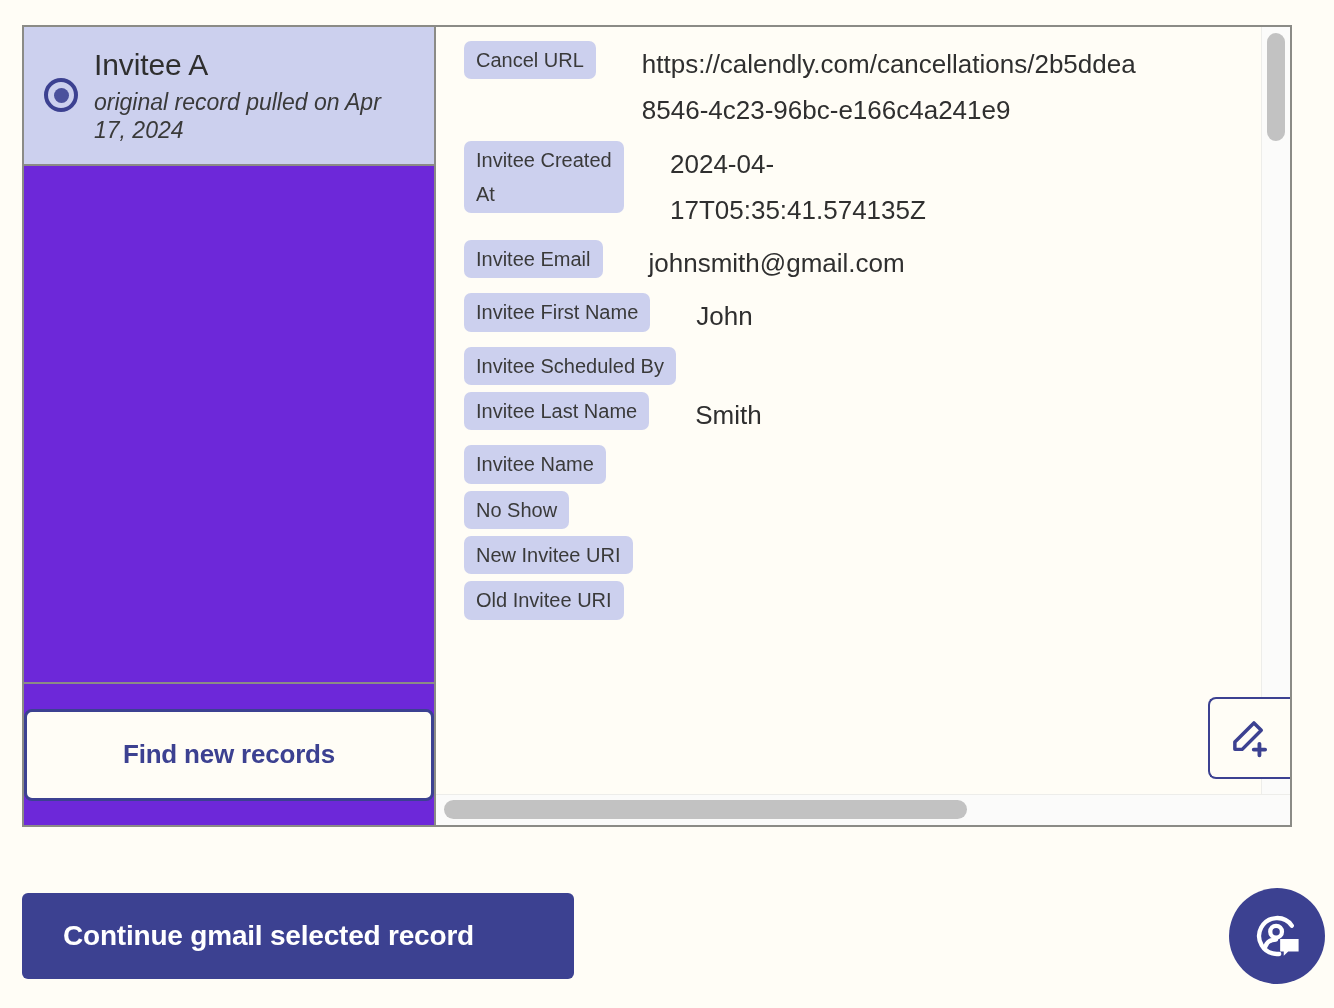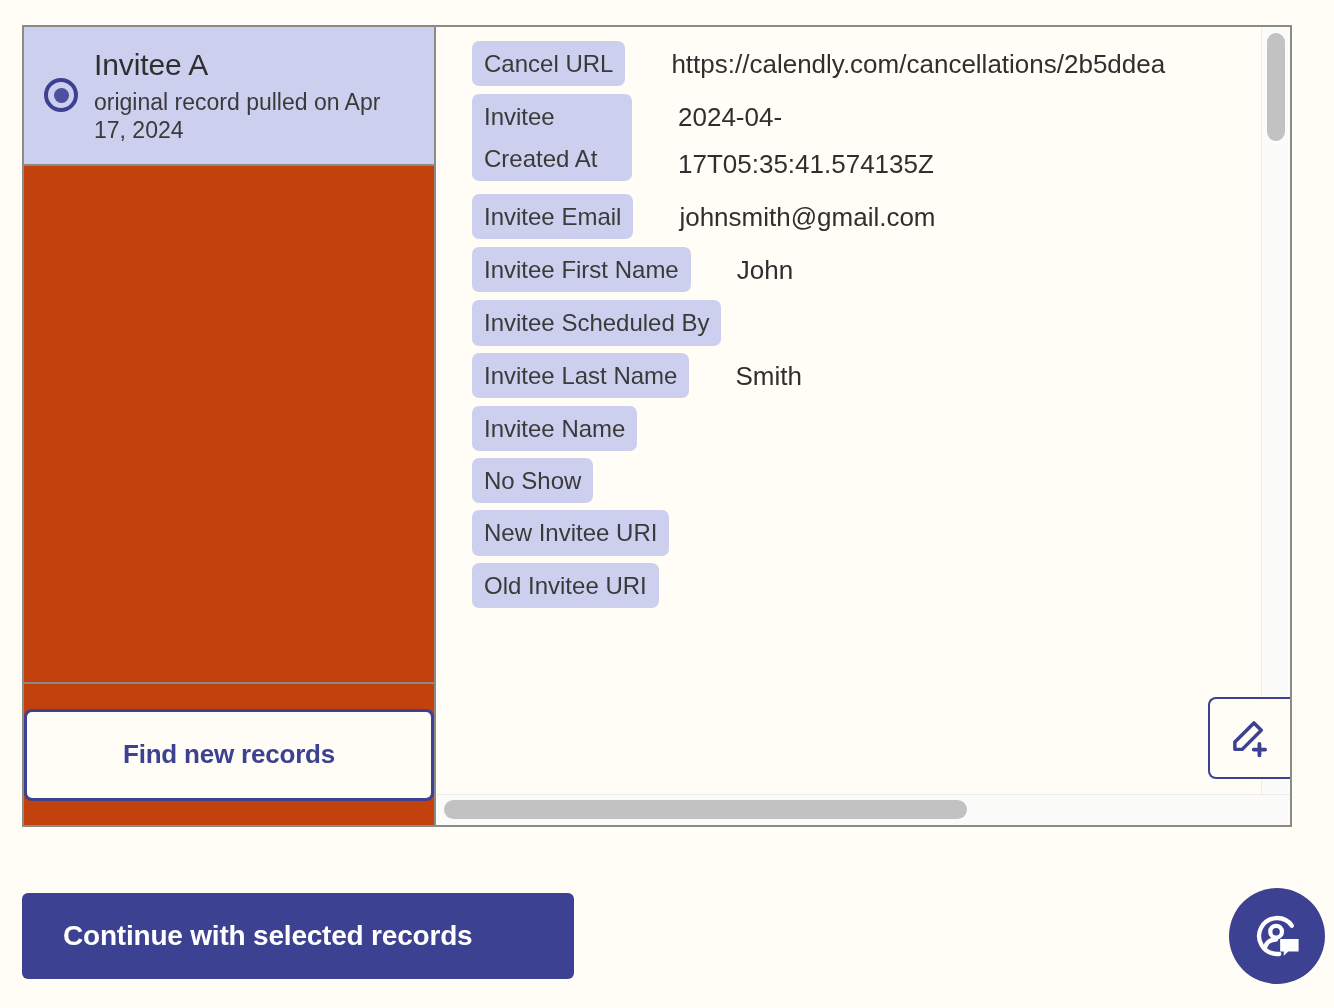--- a/index.html
+++ b/index.html
@@ -32,21 +32,21 @@
   }
 
   
   #record-list-column {
     width: 412px;
     min-width: 412px;
     box-sizing: border-box;
     border-right: 2px solid #8b8b86;
     display: flex;
     flex-direction: column;
-    background: #c2410c;
+    background: #6d28d9;
   }
   #record-list {
     flex: 1 1 auto;
     overflow: hidden;
     border-bottom: 2px solid #8b8b86;
   }
   .record-option {
     display: flex;
     align-items: center;
     gap: 16px;
@@ -78,20 +78,21 @@
   .record-title {
     font-size: 30px;
     color: #2f2f2f;
     margin-bottom: 4px;
     letter-spacing: -0.1px;
   }
   .record-sub {
     font-size: 23px;
     color: #3a3a3a;
     max-width: 322px;
+    font-style: italic;
   }
 
   #find-records-area {
     height: 141px;
     min-height: 141px;
     display: flex;
     align-items: center;
     justify-content: center;
     box-sizing: border-box;
   }
@@ -128,27 +129,26 @@
   }
   .field-row {
     display: flex;
     align-items: flex-start;
     margin-bottom: 7px;
     white-space: nowrap;
   }
   .field-label {
     background: #ccd0ee;
     color: #3a3a3a;
-    font-size: 24px;
+    font-size: 20px;
     line-height: 1.72;
     border-radius: 7px;
     padding: 2px 12px;
     box-sizing: border-box;
     flex: 0 0 auto;
-    margin-left: 8px;
   }
   .field-label.wrap2 {
     white-space: normal;
     max-width: 160px;
   }
   .field-value {
     font-size: 26px;
     line-height: 1.78;
     color: #2f2f2f;
     padding-left: 10px;
@@ -273,20 +273,21 @@
     </div>
   </div>
 
   <div id="record-detail-column">
 
     <div id="field-scroll-area">
         <div class="field-row">
           <span class="field-label wrap2">Cancel URL</span>
           <span class="field-value">
             <span class="vline">https://calendly.com/cancellations/2b5ddea</span>
+            <span class="vline">8546-4c23-96bc-e166c4a241e9</span>
           </span>
         </div>
         <div class="field-row">
           <span class="field-label wrap2">Invitee Created At</span>
           <span class="field-value">
             <span class="vline">2024-04-</span>
             <span class="vline">17T05:35:41.574135Z</span>
           </span>
         </div>
         <div class="field-row">
@@ -334,21 +335,21 @@
 
     <div id="edit-field-button">
       <svg width="44" height="44" viewBox="0 0 24 24" fill="none">
         <path d="M3.2 14.2L13.6 3.8l4.0 4.0L7.2 18.2H3.2v-4.0z" stroke="#3c4191" stroke-width="1.9" stroke-linejoin="round"></path>
         <path d="M16.6 15.2v6.2M13.5 18.3h6.2" stroke="#3c4191" stroke-width="2.1" stroke-linecap="round"></path>
       </svg>
     </div>
   </div>
 </div>
 
-<button id="continue-button">Continue with selected records</button>
+<button id="continue-button">Continue gmail selected record</button>
 
 <button id="support-chat-button">
   <svg width="54" height="54" viewBox="0 0 24 24">
     <path d="M18.6 7.4A8 8 0 1 0 11.9 20h1.1" stroke="#ffffff" stroke-width="1.9" fill="none" stroke-linecap="round"></path>
     <circle cx="11.6" cy="10.1" r="2.6" stroke="#ffffff" stroke-width="1.9" fill="none"></circle>
     <path d="M6.9 16.6c.6-1.9 2.4-3 4.7-3" stroke="#ffffff" stroke-width="1.9" fill="none" stroke-linecap="round"></path>
     <path d="M13.4 13.3h8.2v5.6h-4.6l-2.0 1.9v-1.9h-1.6z" fill="#ffffff"></path>
   </svg>
 </button>
 

